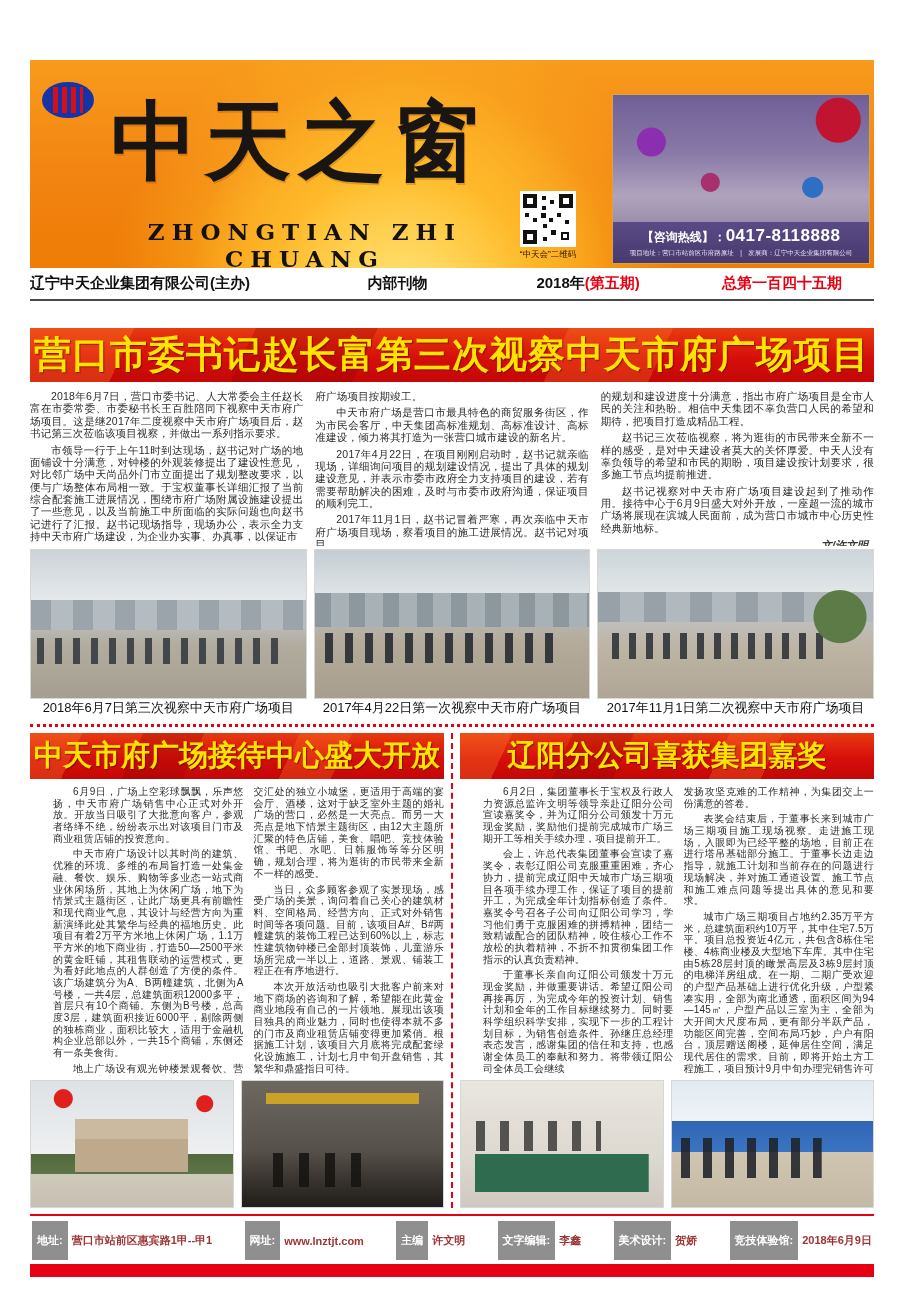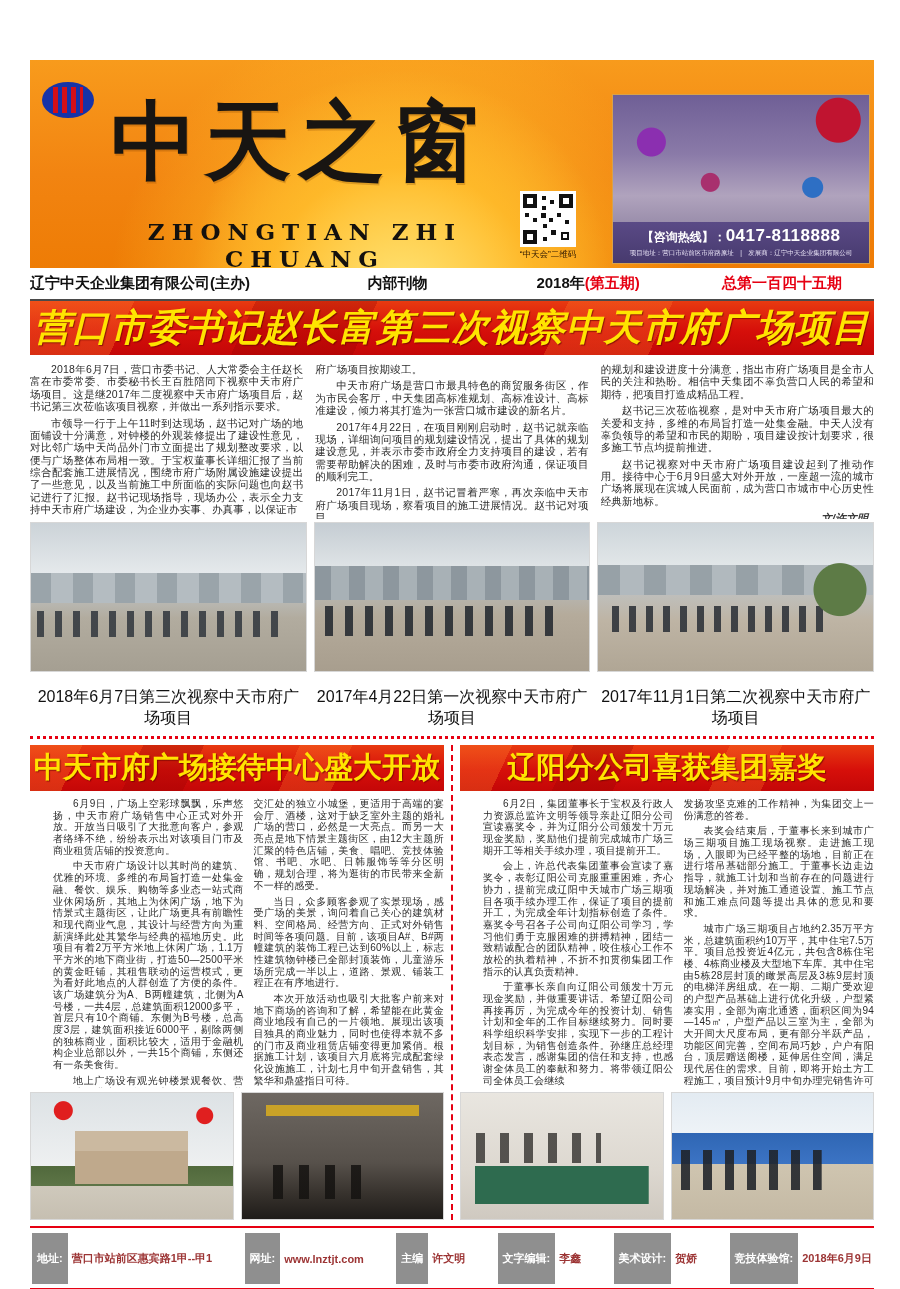--- a/index.html
+++ b/index.html
@@ -45,38 +45,38 @@
   .info-type { width:20%; }
   .info-issue { width:22%; }
   .red { color:#e60012; }
 
   
   .banner { background:
       linear-gradient(115deg, rgba(255,120,40,.35) 0 12%, rgba(0,0,0,0) 12% 26%, rgba(150,0,0,.3) 26% 40%, rgba(0,0,0,0) 40% 62%, rgba(255,120,40,.3) 62% 74%, rgba(0,0,0,0) 74%),
       linear-gradient(180deg,#e83a10 0%,#d60f0a 55%,#c40707 100%);
     display:flex; align-items:center; justify-content:center; }
   .banner h2 { color:#ffe400; font-weight:bold; text-shadow:1px 1px 1px rgba(90,0,0,.6); white-space:nowrap; }
-  .banner-main { height:54px; margin-top:0;font-style:italic; }
+  .banner-main { height:54px; margin-top:27px; }
   .banner-main h2 { font-size:37px; letter-spacing:1px; }
   .banner-sub { height:46px; }
   .banner-sub h2 { font-size:29px; }
 
   
   .lead-columns { display:flex; gap:12px; margin-top:8px; height:156px; overflow:hidden; }
   .lead-columns .col { flex:1; overflow:hidden; }
   .para { font-size:10.5px; line-height:1.18; color:#2b2b2b; text-align:justify; text-indent:2em;
     letter-spacing:.2px; margin-bottom:4px; }
   .para.cont { text-indent:0; }
   .byline { text-align:right; font-size:11px; font-weight:bold; font-style:italic; color:#3a3a3a; padding-right:6px; }
 
   
   .photo-row { display:flex; gap:7px; margin-top:3px; }
   .photo-row figure { flex:1; }
   .photo { height:150px; border:1px solid #d7d7d7; }
-  .photo-row figcaption { text-align:center; font-size:16px; color:#111; padding-top:15px; }
+  .photo-row figcaption { text-align:center; font-size:13px; color:#111; padding-top:0; }
   .ph1 { background:
       repeating-linear-gradient(90deg, rgba(55,60,66,.9) 0 7px, rgba(0,0,0,0) 7px 18px) 6px 72%/90% 26px no-repeat,
       repeating-linear-gradient(90deg,#9aa4aa 0 20px,#b4bcc1 20px 42px) 0 42%/100% 30px no-repeat,
       linear-gradient(180deg,#ccd3d8 0%,#e9edef 40%,#c0c6ca 40%,#b2ac9f 64%,#a59f92 100%); }
   .ph2 { background:
       repeating-linear-gradient(90deg, rgba(40,44,50,.9) 0 8px, rgba(0,0,0,0) 8px 20px) 10px 70%/85% 30px no-repeat,
       repeating-linear-gradient(90deg,#8d979e 0 16px,#a8b1b6 16px 34px) 0 38%/100% 34px no-repeat,
       linear-gradient(180deg,#c5cdd3 0%,#e4e8ea 36%,#b8bec2 36%,#b5ab9b 62%,#a89e8e 100%); }
   .ph3 { background:
       radial-gradient(circle at 88% 45%, #5d7b46 26px, rgba(0,0,0,0) 27px),
@@ -111,21 +111,21 @@
       linear-gradient(180deg,#e9e6e0 0%,#ddd8d0 60%,#cfc9c0 100%); }
   .pb4 { background:
       repeating-linear-gradient(90deg, rgba(30,34,40,.88) 0 9px, rgba(0,0,0,0) 9px 22px) 16% 66%/70% 40px no-repeat,
       linear-gradient(180deg,#e3ebf2 0%,#eef3f7 32%,#2f66b4 32%,#3c74c4 56%,#cfc5b0 56%,#c4b9a4 100%); }
 
   
   .footer { margin-top:6px; }
   .foot-line { border-top:2px solid #e60012; }
   .foot-items { display:flex; align-items:center; justify-content:space-between; padding:5px 2px 4px; }
   .foot-item { display:flex; align-items:center; white-space:nowrap; }
-  .chip { background:#8f8f8f; color:#fff; font-size:11px; font-weight:bold; padding:18px 5px; margin-right:4px; }
+  .chip { background:#8f8f8f; color:#fff; font-size:11px; font-weight:bold; padding:12px 5px; margin-right:4px; }
   .foot-val { font-size:11px; color:#9c3434; font-weight:bold; }
   .foot-redbar { height:13px; background:#e60012; }
 </style>
 </head>
 <body>
 
 <div class="page">
 
   <header class="masthead">
     <div class="logo">
@@ -188,21 +188,21 @@
       <p class="para">市领导一行于上午11时到达现场，赵书记对广场的地面铺设十分满意，对钟楼的外观装修提出了建设性意见，对比邻广场中天尚品外门市立面提出了规划整改要求，以便与广场整体布局相一致。于宝权董事长详细汇报了当前综合配套施工进展情况，围绕市府广场附属设施建设提出了一些意见，以及当前施工中所面临的实际问题也向赵书记进行了汇报。赵书记现场指导，现场办公，表示全力支持中天市府广场建设，为企业办实事、办真事，以保证市</p>
     </div>
     <div class="col">
       <p class="para cont">府广场项目按期竣工。</p>
       <p class="para">中天市府广场是营口市最具特色的商贸服务街区，作为市民会客厅，中天集团高标准规划、高标准设计、高标准建设，倾力将其打造为一张营口城市建设的新名片。</p>
       <p class="para">2017年4月22日，在项目刚刚启动时，赵书记就亲临现场，详细询问项目的规划建设情况，提出了具体的规划建设意见，并表示市委市政府全力支持项目的建设，若有需要帮助解决的困难，及时与市委市政府沟通，保证项目的顺利完工。</p>
       <p class="para">2017年11月1日，赵书记冒着严寒，再次亲临中天市府广场项目现场，察看项目的施工进展情况。赵书记对项目</p>
     </div>
     <div class="col">
       <p class="para cont">的规划和建设进度十分满意，指出市府广场项目是全市人民的关注和热盼。相信中天集团不辜负营口人民的希望和期待，把项目打造成精品工程。</p>
-      <p class="para">赵书记三次莅临视察，是对中天市府广场项目最大的关爱和支持，多维的布局旨打造一处集金融。中天人没有辜负领导的希望和市民的期盼，项目建设按计划要求，很多施工节点均提前推进。</p>
+      <p class="para">赵书记三次莅临视察，将为逛街的市民带来全新不一样的感受，是对中天建设者莫大的关怀厚爱。中天人没有辜负领导的希望和市民的期盼，项目建设按计划要求，很多施工节点均提前推进。</p>
       <p class="para">赵书记视察对中天市府广场项目建设起到了推动作用。接待中心于6月9日盛大对外开放，一座超一流的城市广场将展现在滨城人民面前，成为营口市城市中心历史性经典新地标。</p>
       <div class="byline">文/许文明</div>
     </div>
   </section>
 
   <section class="photo-row">
     <figure>
       <div class="photo ph1"></div>
       <figcaption>2018年6月7日第三次视察中天市府广场项目</figcaption>
     </figure>

